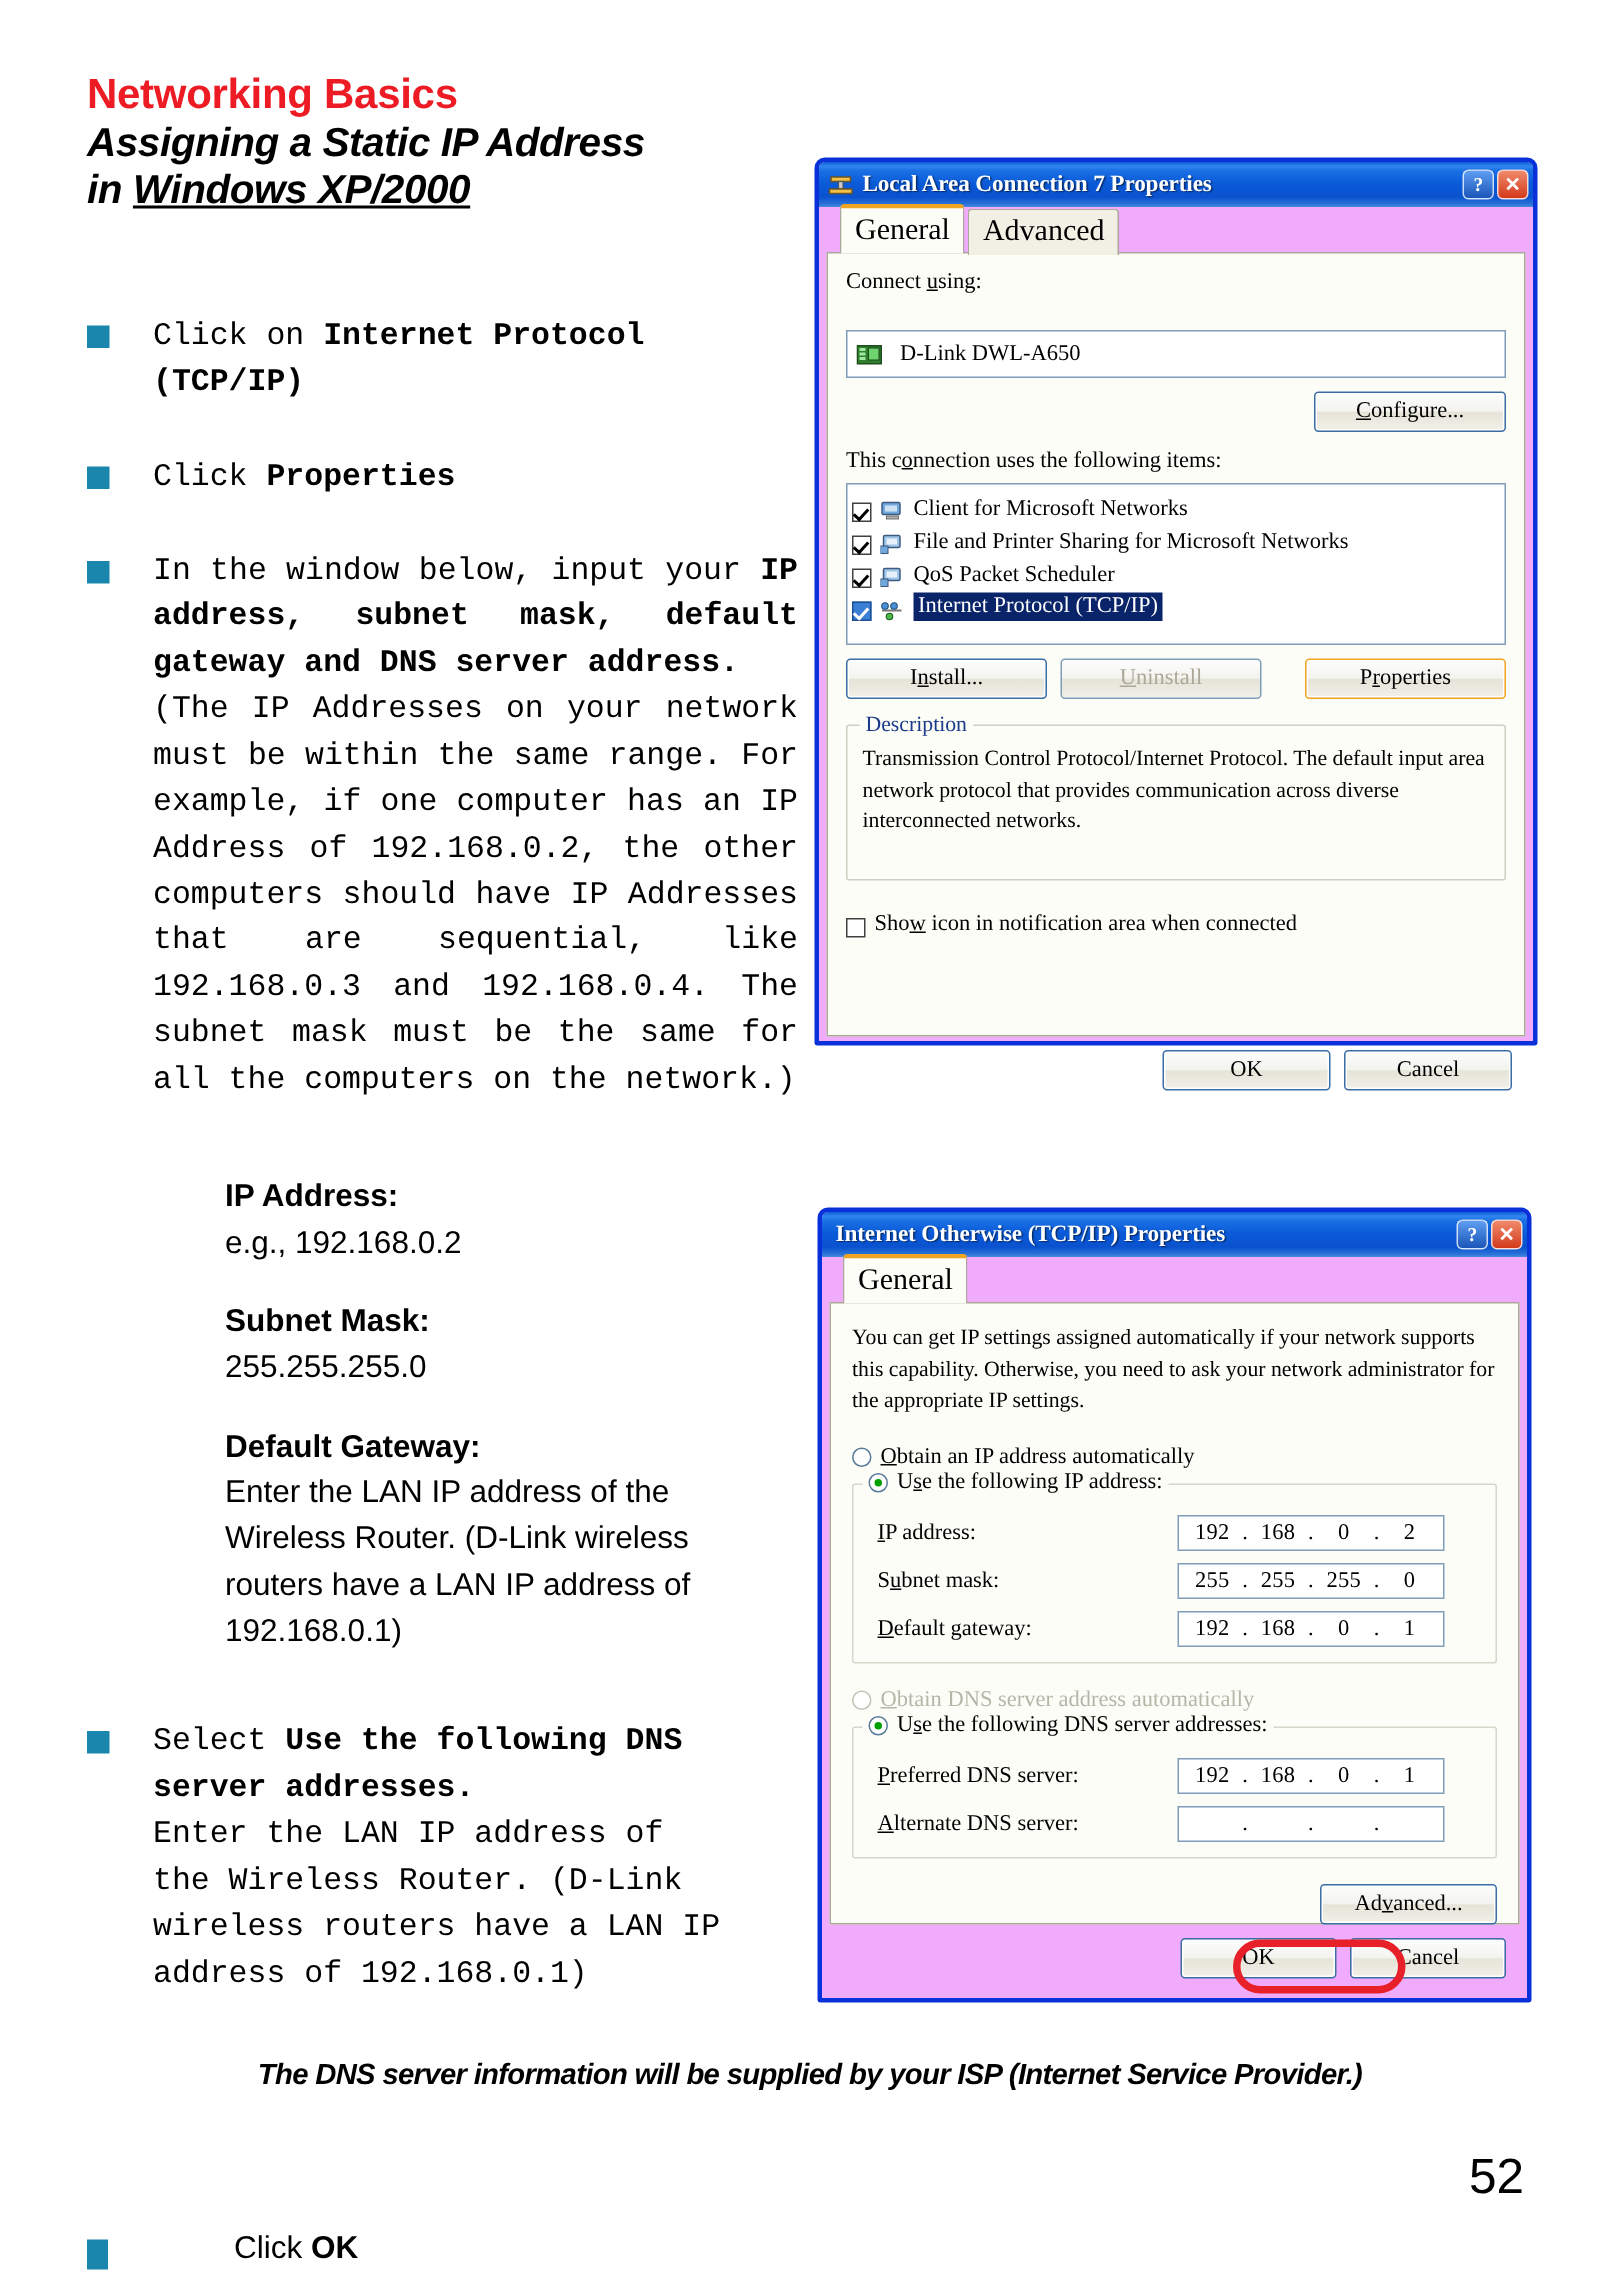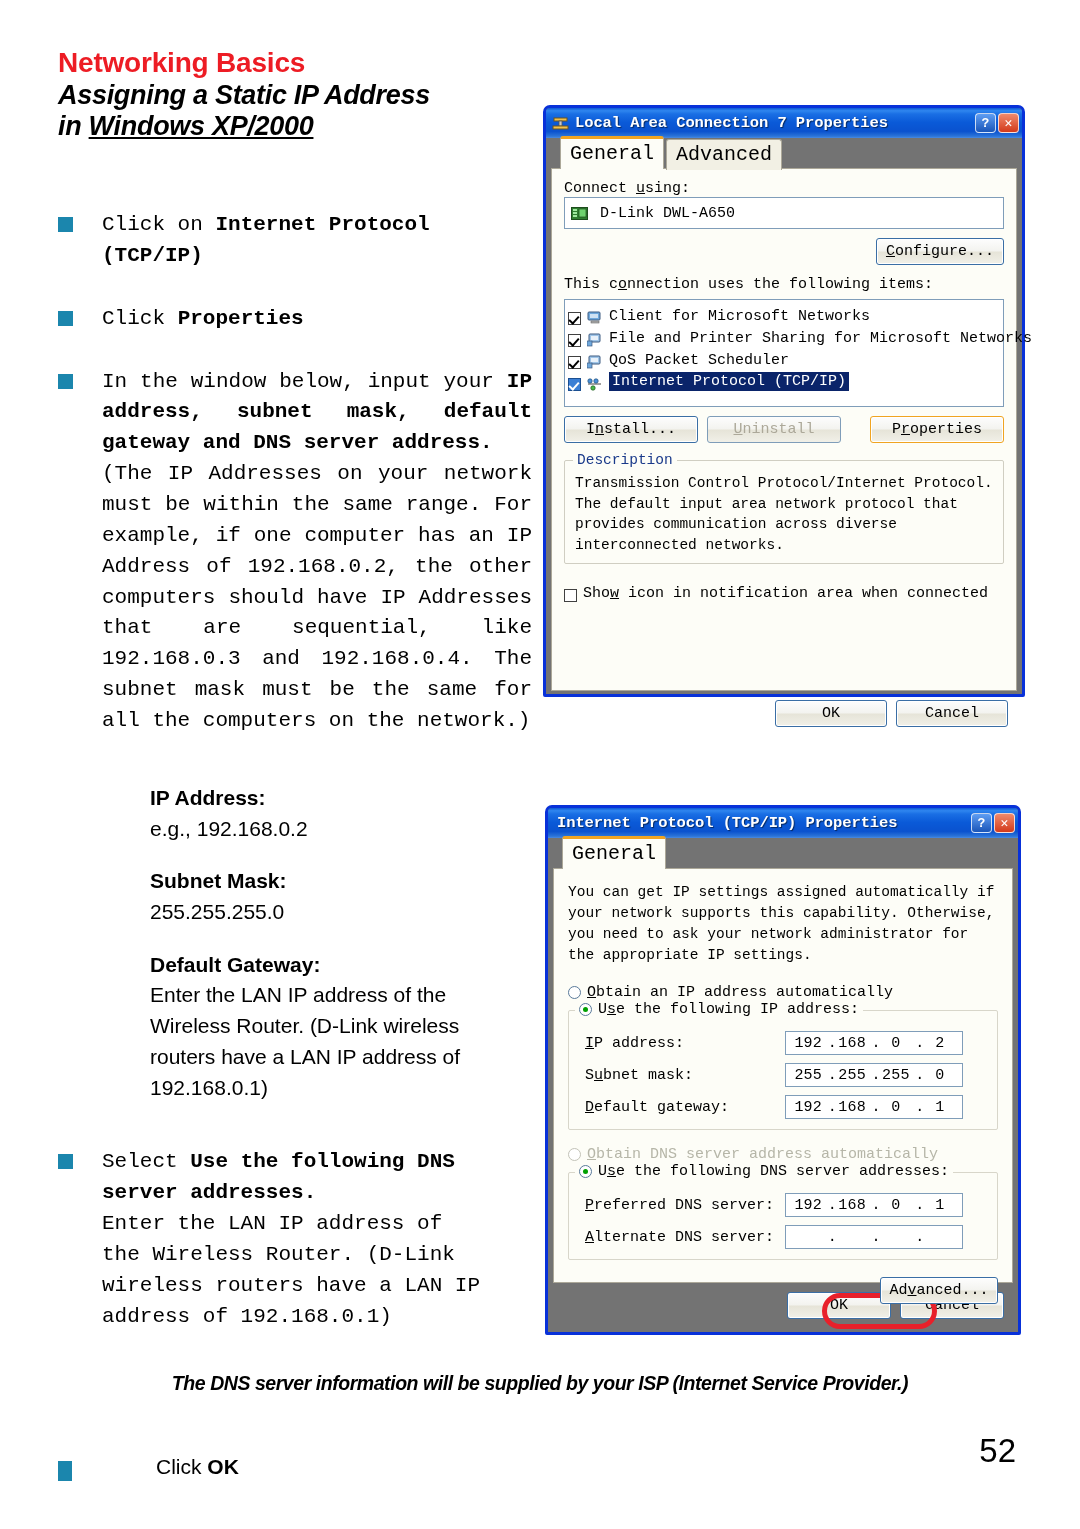--- a/index.html
+++ b/index.html
@@ -46,37 +46,37 @@
 
   .lbl-bold { font-weight:bold; font-size:21px; line-height:1.46; }
 
   .footnote {
     position:absolute; left:66px; top:1372px; width:948px;
     font-size:19.5px; font-style:italic; font-weight:bold;
     letter-spacing:-0.45px; color:#000; text-align:center;
     font-family:"Liberation Sans", sans-serif;
   }
 
-  .clickok { position:absolute; left:58px; top:1455px; display:flex; align-items:flex-start; }
+  .clickok { position:absolute; left:58px; top:1487px; display:flex; align-items:flex-start; }
   .clickok .bsq { margin-top:6px; margin-right:84px; height:20px; width:14px; flex:0 0 14px;}
   .clickok .txt { font-size:21px; }
 
   .pageno {
     position:absolute; right:64px; top:1432px;
     font-size:33px; color:#000;
   }
 
   
   .xpwin {
     position:absolute;
-    background:#737373;
+    background:#f0abfc;
     border:3px solid #0831d9;
     border-radius:7px 7px 2px 2px;
     padding:0;
-    font-family:Liberation Mono, monospace;
+    font-family:Liberation Serif, serif;
     box-shadow:0 0 0 0 rgba(0,0,0,0);
   }
   .xptitle {
     height:30px;
     background:linear-gradient(180deg,#0c59d6 0%,#2f86ef 9%,#1a6fe4 20%,#0a5ad8 48%,#0a52cf 78%,#2b74d8 94%,#4a8ae0 100%);
     border-radius:4px 4px 0 0;
     display:flex; align-items:center;
     padding:0 3px 0 6px;
     position:relative;
   }
@@ -283,21 +283,21 @@
   <div class="xpbody">
     <div class="tabstrip">
       <div class="tab active">General</div>
       <div class="tab">Advanced</div>
     </div>
 
     <div class="tabpanel" style="height:523px;">
 
       <div class="lbl">Connect <span class="u">u</span>sing:</div>
 
-      <div class="inputbox" style="margin-top:0;height:32px;">
+      <div class="inputbox" style="margin-top:23px;height:32px;">
         <span class="nicicon">
           <svg width="18" height="15" viewBox="0 0 18 15">
             <rect x="0.5" y="1.5" width="16" height="12" fill="#2f7f2f" stroke="#1d4d1d"></rect>
             <rect x="2" y="3" width="4" height="2" fill="#9fe89f"></rect>
             <rect x="2" y="6" width="4" height="2" fill="#9fe89f"></rect>
             <rect x="2" y="9" width="4" height="2" fill="#9fe89f"></rect>
             <rect x="8" y="3" width="7" height="8" fill="#6fd36f" stroke="#1d4d1d" stroke-width="0.7"></rect>
           </svg>
         </span>
         <span>D-Link DWL-A650</span>
@@ -380,21 +380,21 @@
     </div>
   </div>
 
   <div class="redoval" style="left:11px; top:285px; width:245px; height:31px;"></div>
   <div class="redoval" style="left:313px; top:324px; width:151px; height:38px;"></div>
 </div>
 
 <div class="xpwin" style="left:545px; top:805px; width:476px; height:530px;">
 
   <div class="xptitle">
-    <span class="t" style="padding-left:3px;">Internet Protocol (TCP/IP) Properties</span>
+    <span class="t" style="padding-left:3px;">Internet Otherwise (TCP/IP) Properties</span>
     <span class="tbtns">
       <span class="tbtn help">?</span>
       <span class="tbtn close">✕</span>
     </span>
   </div>
 
   <div class="xpbody">
     <div class="tabstrip">
       <div class="tab active">General</div>
     </div>

